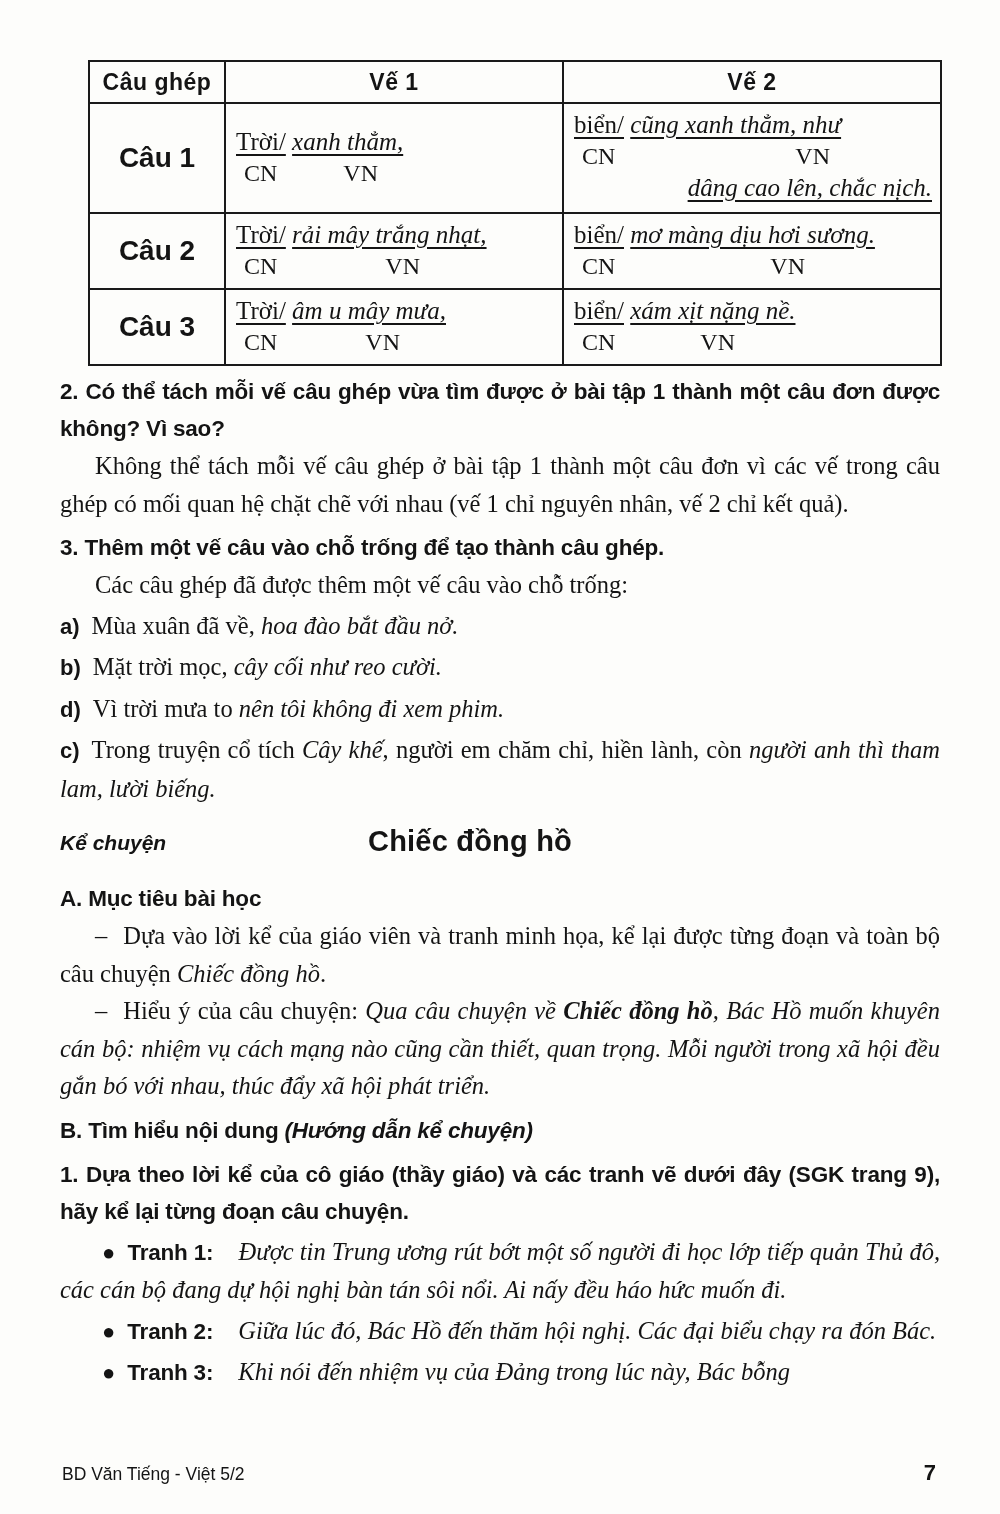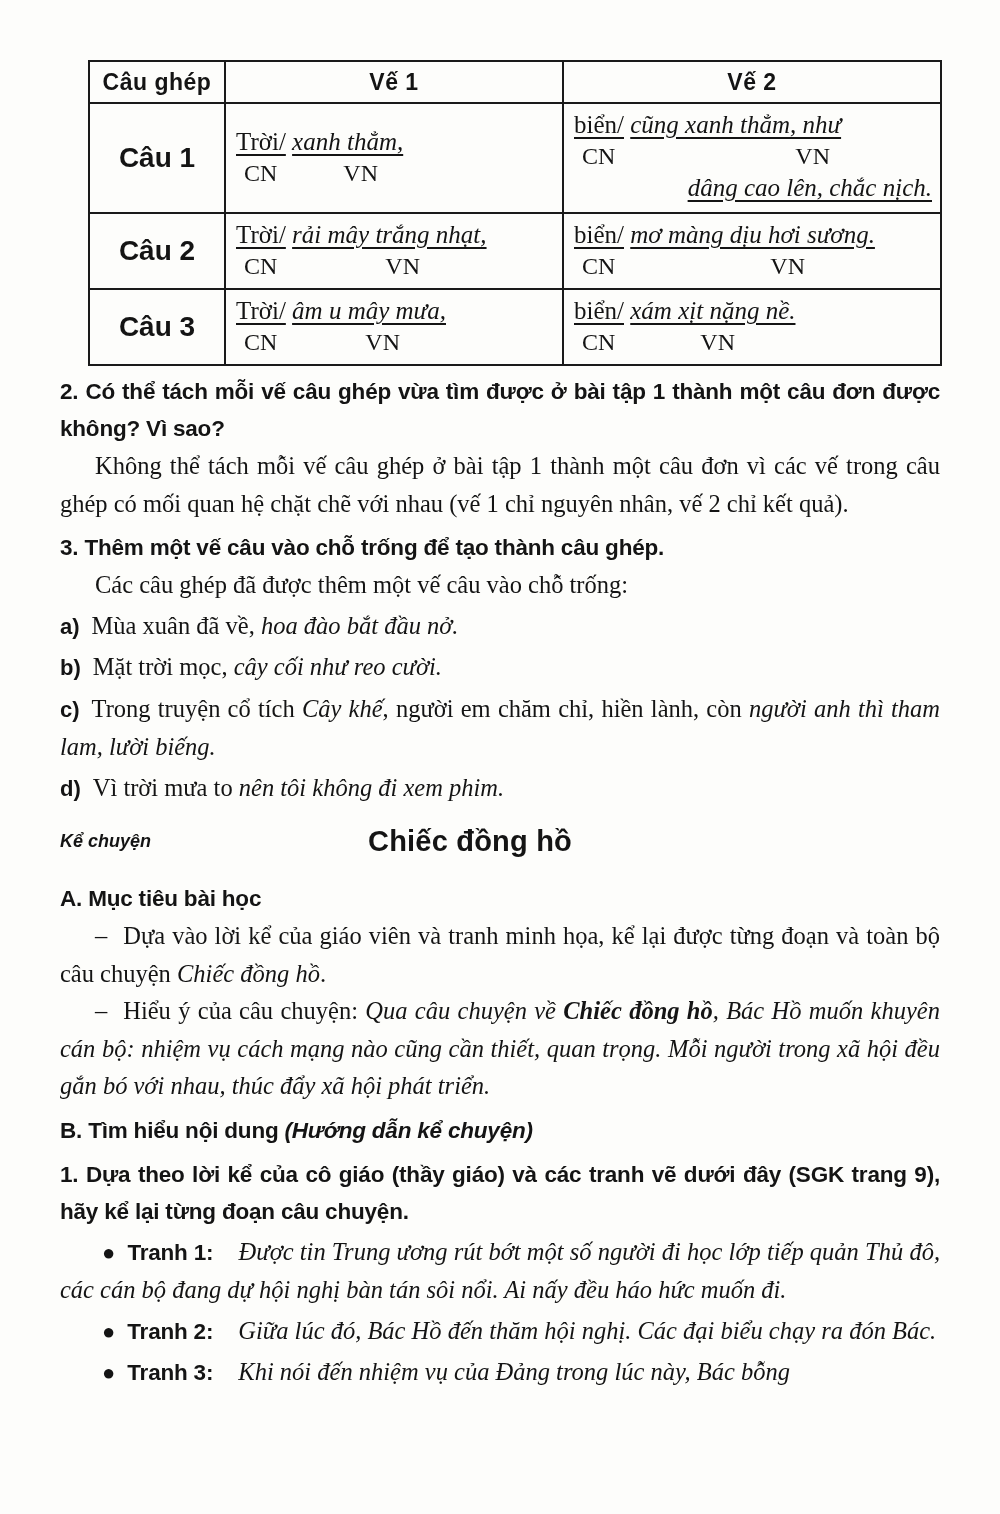--- a/index.html
+++ b/index.html
@@ -45,21 +45,21 @@
   .item { margin-top:3px; }
   .dash { margin-right:16px; }
   .bullet { font-size:22px; margin-right:12px; }
   .pic-label { font-family:"Liberation Sans", sans-serif; font-weight:700; font-size:22.5px; margin-right:19px; letter-spacing:-0.2px; }
   .h-it { font-style:italic; }
 
   
   .story-header { position:relative; text-align:center; margin-top:16px; height:50px; }
   .kc-label {
     position:absolute; left:0; top:8px;
-    font-family:"Liberation Sans", sans-serif; font-weight:700; font-style:italic; font-size:18px;
+    font-family:"Liberation Sans", sans-serif; font-weight:700; font-style:italic; font-size:21px;
   }
   .story-title {
     display:inline-block; margin-top:2px; margin-right:60px;
     font-family:"Liberation Sans", sans-serif; font-weight:700; font-size:29px; letter-spacing:0.2px;
   }
 
   
   .footer {
     position:absolute; left:62px; right:64px; bottom:28px;
     display:flex; justify-content:space-between; align-items:baseline;
@@ -149,23 +149,23 @@
   <p class="h-sans">2. Có thể tách mỗi vế câu ghép vừa tìm được ở bài tập 1 thành một câu đơn được không? Vì sao?</p>
   <p class="body indent">Không thể tách mỗi vế câu ghép ở bài tập 1 thành một câu đơn vì các vế trong câu ghép có mối quan hệ chặt chẽ với nhau (vế 1 chỉ nguyên nhân, vế 2 chỉ kết quả).</p>
 
   <p class="h-sans">3. Thêm một vế câu vào chỗ trống để tạo thành câu ghép.</p>
   <p class="body indent">Các câu ghép đã được thêm một vế câu vào chỗ trống:</p>
 
   <p class="body item"><span class="marker">a)</span><span>Mùa xuân đã về, </span><span class="it">hoa đào bắt đầu nở.</span></p>
 
   <p class="body item"><span class="marker">b)</span><span>Mặt trời mọc, </span><span class="it">cây cối như reo cười.</span></p>
 
+  <p class="body item"><span class="marker">d)</span><span>Vì trời mưa to </span><span class="it">nên tôi không đi xem phim.</span></p>
+
   <p class="body item"><span class="marker">c)</span><span>Trong truyện cổ tích </span><span class="it">Cây khế</span><span>, người em chăm chỉ, hiền lành, còn </span><span class="it">người anh thì tham lam, lười biếng.</span></p>
-
-  <p class="body item"><span class="marker">d)</span><span>Vì trời mưa to </span><span class="it">nên tôi không đi xem phim.</span></p>
 
   <div class="story-header">
     <span class="kc-label">Kể chuyện</span>
     <span class="story-title">Chiếc đồng hồ</span>
   </div>
 
   <p class="h-sans">A. Mục tiêu bài học</p>
 
   <p class="body indent"><span class="dash">–</span><span>Dựa vào lời kể của giáo viên và tranh minh họa, kể lại được từng đoạn và toàn bộ câu chuyện </span><span class="it">Chiếc đồng hồ</span><span>.</span></p>
 
@@ -174,14 +174,18 @@
   <p class="h-sans"><span>B. Tìm hiểu nội dung </span><span class="h-it">(Hướng dẫn kể chuyện)</span></p>
 
   <p class="h-sans">1. Dựa theo lời kể của cô giáo (thầy giáo) và các tranh vẽ dưới đây (SGK trang 9), hãy kể lại từng đoạn câu chuyện.</p>
 
   <p class="body indent-lg item"><span class="bullet">●</span><span class="pic-label">Tranh 1:</span> <span class="it">Được tin Trung ương rút bớt một số người đi học lớp tiếp quản Thủ đô, các cán bộ đang dự hội nghị bàn tán sôi nổi. Ai nấy đều háo hức muốn đi.</span></p>
 
   <p class="body indent-lg item"><span class="bullet">●</span><span class="pic-label">Tranh 2:</span> <span class="it">Giữa lúc đó, Bác Hồ đến thăm hội nghị. Các đại biểu chạy ra đón Bác.</span></p>
 
   <p class="body indent-lg item"><span class="bullet">●</span><span class="pic-label">Tranh 3:</span> <span class="it">Khi nói đến nhiệm vụ của Đảng trong lúc này, Bác bỗng</span></p>
 
+  <div class="footer">
+    <span class="footer-left">BD Văn Tiếng - Việt 5/2</span>
+    <span class="footer-right">7</span>
+  </div>
 
 </div>
 
 </body></html>

